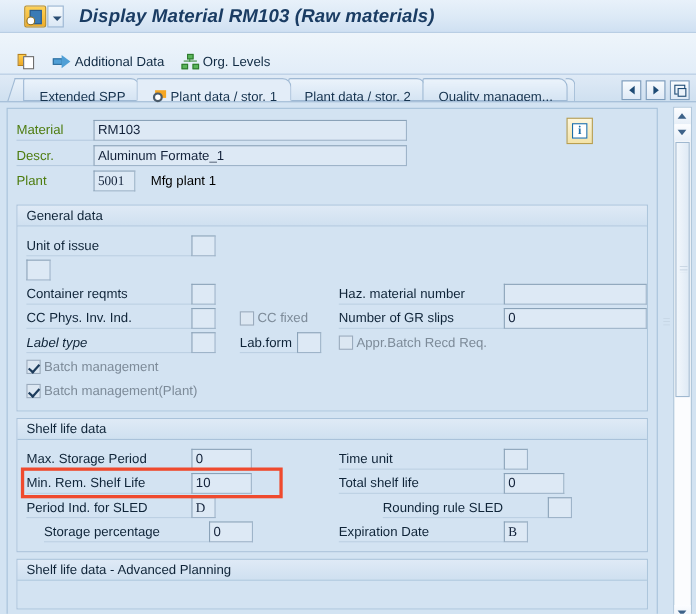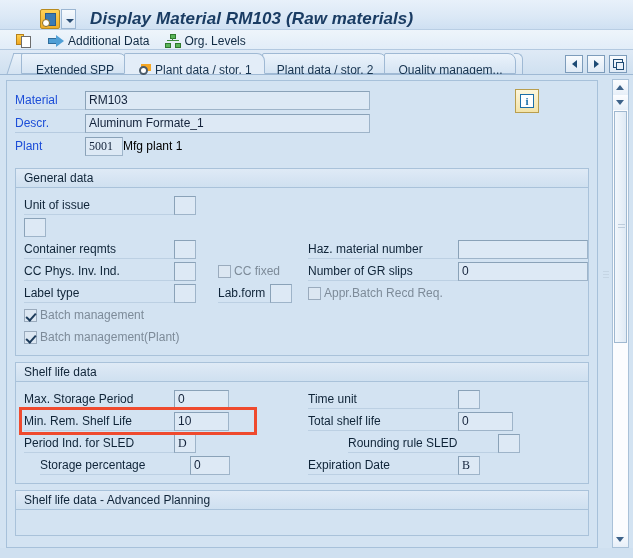--- a/index.html
+++ b/index.html
@@ -15,22 +15,22 @@
     font-size: 12px;
     color: #000;
     -webkit-font-smoothing: antialiased;
   }
 
   
   .titlebar {
     height: 30px;
     background: linear-gradient(to bottom, #e8f1fa 0%, #dce9f6 55%, #cfe0f2 100%);
     display: flex;
-    align-items: flex-end;
-    padding-left: 40px;
+    align-items: center;
+    padding-left: 22px;
     box-sizing: border-box;
     border-bottom: 1px solid #b9cee4;
   }
   .sap-menu-icon {
     width: 20px; height: 20px;
     background: linear-gradient(to bottom, #ffd257, #f0ae2a);
     border: 1px solid #b78a20;
     border-radius: 2px;
     position: relative;
     display: inline-block;
@@ -76,24 +76,24 @@
     font-size: 17px;
     font-weight: bold;
     font-style: italic;
     color: #1a3c63;
     letter-spacing: 0.1px;
     white-space: nowrap;
   }
 
   
   .toolbar {
-    height: 20px;
+    height: 38px;
     background: linear-gradient(to bottom, #eef5fb 0%, #e2edf8 100%);
     display: flex;
-    align-items: flex-start;
+    align-items: flex-end;
     padding-left: 12px;
     box-sizing: border-box;
     border-bottom: 1px solid #b3c9e0;
   }
   .tb-item {
     display: flex;
     align-items: center;
     height: 22px;
     padding: 0 4px;
     margin-right: 8px;
@@ -308,21 +308,21 @@
     position: relative;
   }
   .row {
     display: flex;
     align-items: center;
     height: 22px;
     margin-bottom: 1px;
   }
   .lbl {
     font-size: 12px;
-    color: #1d4ed8;
+    color: #4d7c0f;
     white-space: nowrap;
     border-bottom: 1px solid #b6cbe0;
     height: 19px;
     line-height: 19px;
     box-sizing: border-box;
   }
   .lbl.nb { border-bottom: none; }
 
   .inp {
     background: #dde9f5;
@@ -574,21 +574,21 @@
         <span class="lbl">Material</span>
         <input class="inp" style="width: 285px;" readonly="" value="RM103">
       </div>
       <div class="row">
         <span class="lbl">Descr.</span>
         <input class="inp" style="width: 285px;" readonly="" value="Aluminum Formate_1">
       </div>
       <div class="row">
         <span class="lbl nb">Plant</span>
         <input class="inp mono" style="width: 38px; text-align: left;" readonly="" value="5001">
-        <span style="font-size:12px;">Mfg plant 1</span>
+        <span style="margin-left:14px;font-size:12px;">Mfg plant 1</span>
       </div>
 
       <div class="info-btn">
         <span>i</span>
       </div>
     </div>
 
     <div class="group">
       <div class="group-hd">General data</div>
       <div class="group-bd">
@@ -625,21 +625,21 @@
             <span class="flbl dim">CC fixed</span>
           </div>
           <div class="col-r">
             <span class="flbl" style="width:150px;">Number of GR slips</span>
             <input class="inp" style="width: 130px;" readonly="" value="0">
           </div>
         </div>
 
         <div class="frow">
           <div class="col-l">
-            <span class="flbl" style="width:150px;">Label type</span>
+            <span class="flbl" style="width:150px;font-style:italic;">Label type</span>
             <input class="inp sq" readonly="" value="" style="">
             <span class="flbl" style="margin-left:22px;width:52px;">Lab.form</span>
             <input class="inp sq" readonly="" value="" style="">
           </div>
           <div class="col-r">
             <span class="cb dimbox"></span>
             <span class="flbl dim">Appr.Batch Recd Req.</span>
           </div>
         </div>
 

